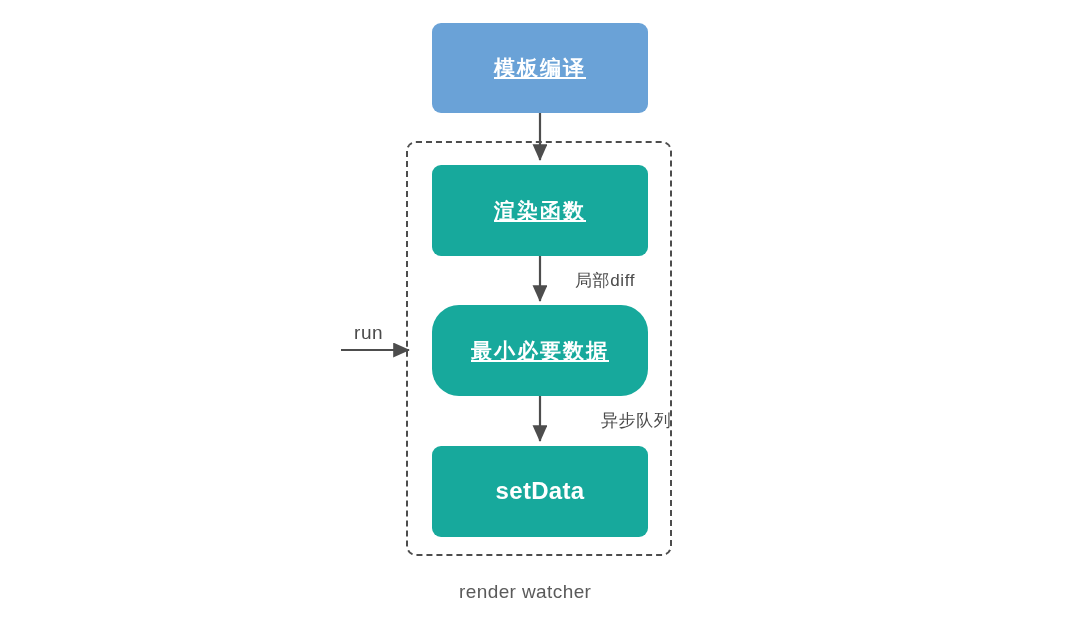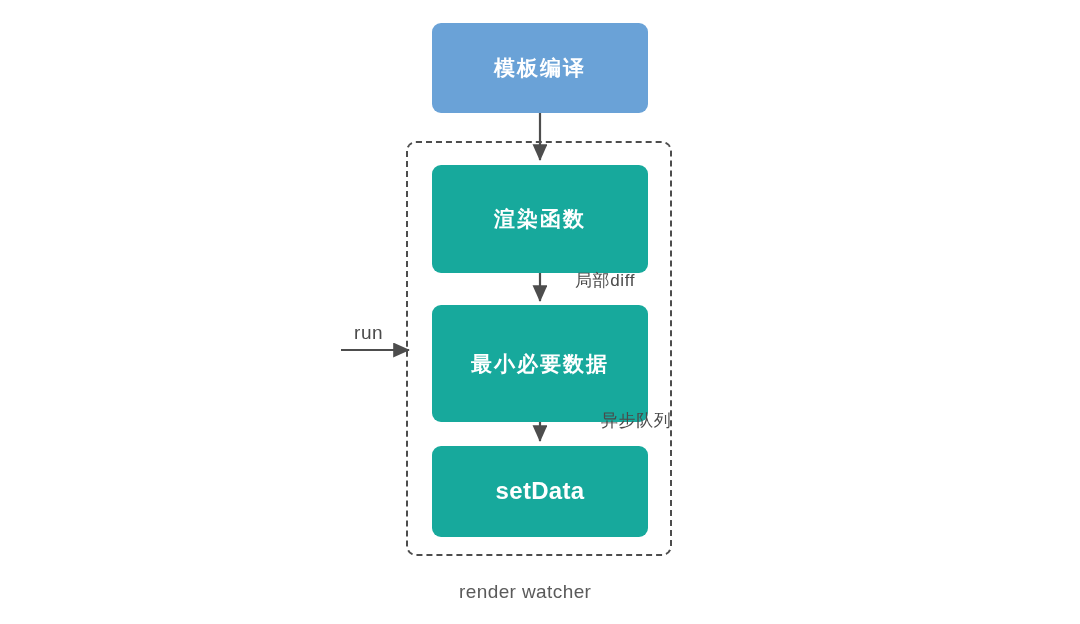--- a/index.html
+++ b/index.html
@@ -38,20 +38,21 @@
     letter-spacing: 0.5px;
   }
   .node-label {
     display: block;
     line-height: 1.2;
   }
   .node.cjk .node-label {
     font-size: 21px;
     font-weight: 700;
     letter-spacing: 2px;
+    text-decoration: underline;
   }
   .node.latin .node-label {
     font-size: 24px;
     font-weight: 700;
     letter-spacing: 0.3px;
   }
   .edge-label {
     position: absolute;
     color: #4a4a4a;
     font-size: 19px;
@@ -96,25 +97,25 @@
 
     <line x1="540" y1="396" x2="540" y2="441" stroke="#4d4d4d" stroke-width="2.2" marker-end="url(#arrowhead)"></line>
 
     <line x1="341" y1="350" x2="409" y2="350" stroke="#4d4d4d" stroke-width="2.2" marker-end="url(#arrowhead)"></line>
   </svg>
 
   <div class="node cjk" style="left:432px; top:23px; width:216px; height:90px; background:#6aa2d7;">
     <span class="node-label">模板编译</span>
   </div>
 
-  <div class="node cjk" style="left:432px; top:165px; width:216px; height:108px; background:#17a99c;">
+  <div class="node cjk" style="left:432px; top:165px; width:216px; height:91px; background:#17a99c;">
     <span class="node-label">渲染函数</span>
   </div>
 
-  <div class="node cjk" style="left:432px; top:305px; width:216px; height:117px; background:#17a99c;">
+  <div class="node cjk" style="left:432px; top:305px; width:216px; height:91px; background:#17a99c;border-radius:27px;">
     <span class="node-label">最小必要数据</span>
   </div>
 
   <div class="node latin" style="left:432px; top:446px; width:216px; height:91px; background:#17a99c;">
     <span class="node-label">setData</span>
   </div>
 
 
   <div class="edge-label cjk" style="left:553px; top:269px;margin-left:22px;">局部diff</div>
 

